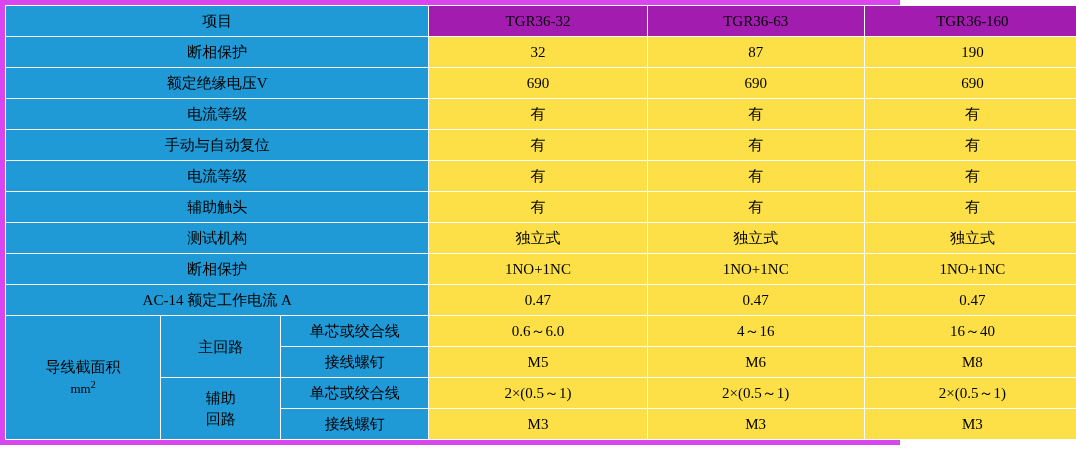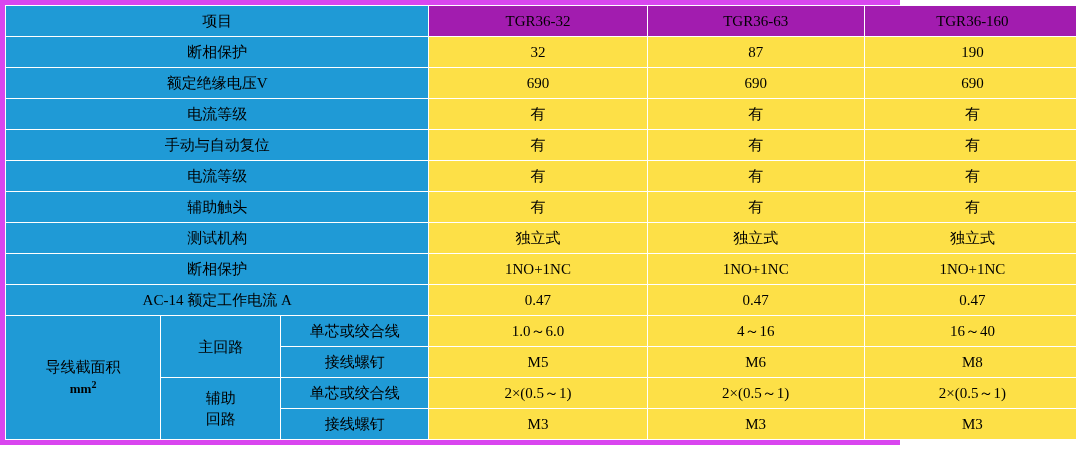--- a/index.html
+++ b/index.html
@@ -57,21 +57,20 @@
   .sup {
     font-size: 10px;
     vertical-align: super;
   }
   .cellarea {
     line-height: 1.35;
     text-align: center;
   }
   .cellarea .unit {
     font-size: 13px;
-    font-weight: bold;
   }
 </style>
 </head>
 <body>
 
 <div class="outer">
 <table class="spec">
   <colgroup>
     <col style="width:155px">
     <col style="width:120px">
@@ -153,21 +152,21 @@
 
     <tr>
       <td class="hdr" rowspan="4">
         <div class="cellarea">
           <div>导线截面积</div>
           <div class="unit"><span>mm</span><span class="sup">2</span></div>
         </div>
       </td>
       <td class="hdr" rowspan="2">主回路</td>
       <td class="hdr">单芯或绞合线</td>
-      <td class="val">1.0～6.0</td>
+      <td class="val">0.6～6.0</td>
       <td class="val">4～16</td>
       <td class="val">16～40</td>
     </tr>
     <tr>
       <td class="hdr">接线螺钉</td>
       <td class="val">M5</td>
       <td class="val">M6</td>
       <td class="val">M8</td>
     </tr>
     <tr>

